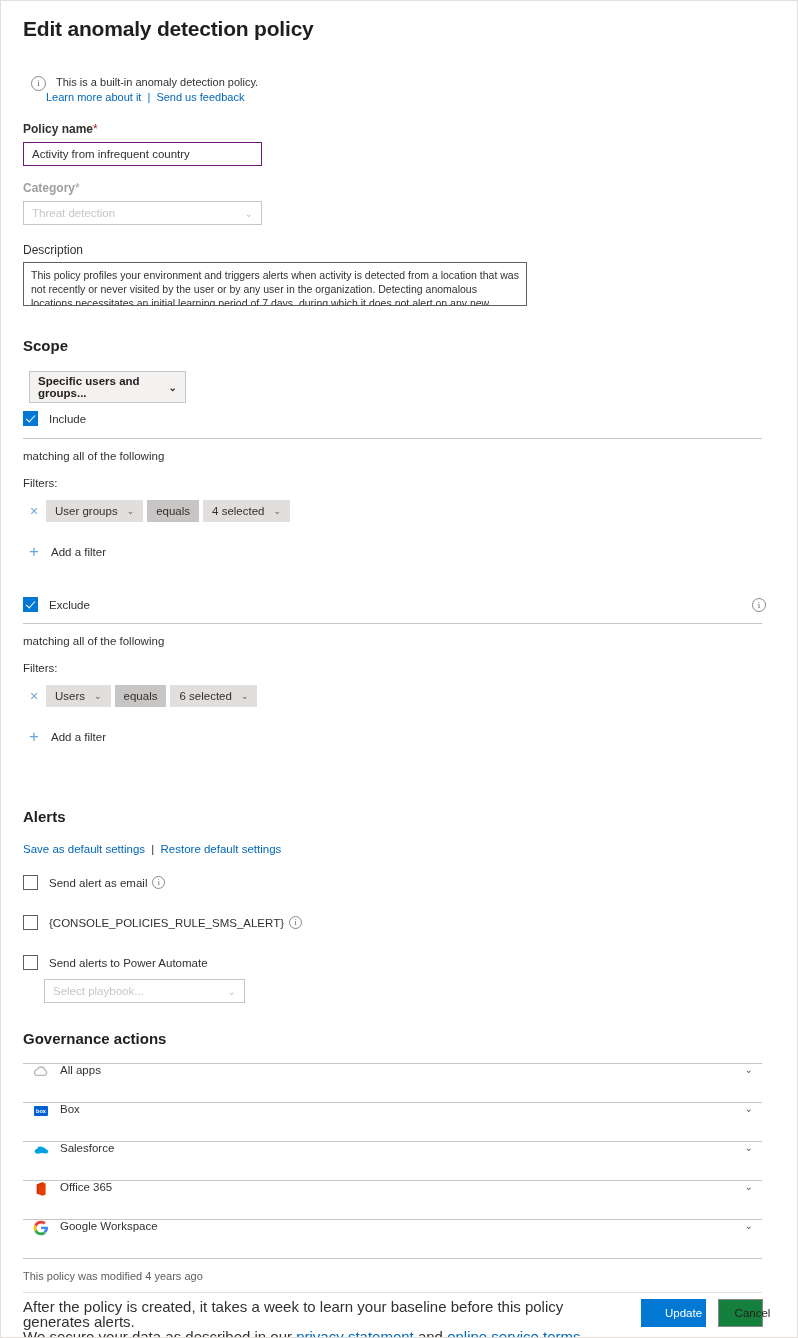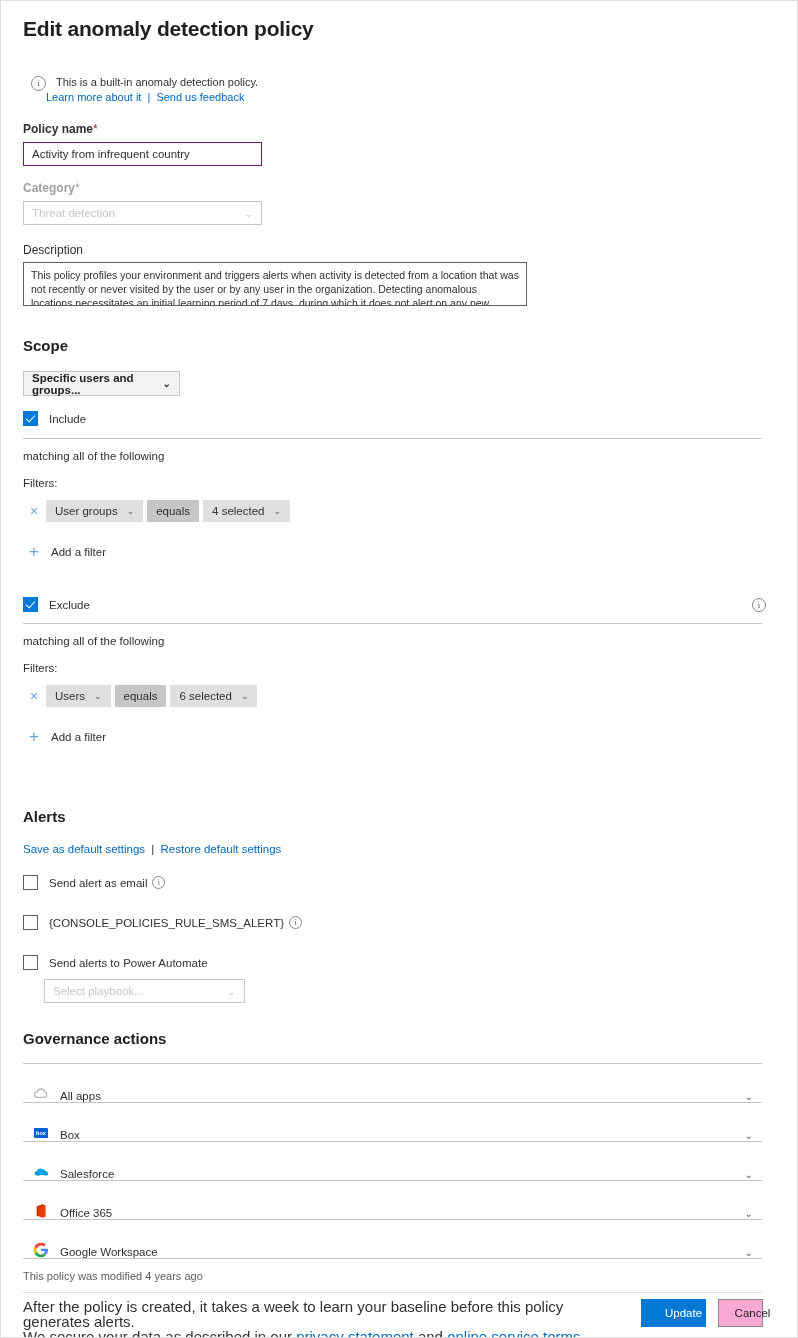--- a/index.html
+++ b/index.html
@@ -233,21 +233,21 @@
 
   
   .gov-row {
     position: absolute;
     left: 22px;
     width: 739px;
     height: 39px;
     box-sizing: border-box;
     border-top: 1px solid #c8c6c4;
     display: flex;
-    align-items: flex-end;
+    align-items: flex-start;
     cursor: pointer;
   }
   .gov-row .app-icon {
     width: 16px; height: 16px;
     margin-left: 10px;
     flex: none;
     display: flex; align-items: center; justify-content: center;
   }
   .gov-row .gov-label {
     margin-left: 11px;
@@ -278,21 +278,21 @@
     box-sizing: border-box;
     height: 28px;
     font-size: 11.5px;
     font-family: "Liberation Sans", sans-serif;
     display: flex;
     align-items: center;
     justify-content: center;
     cursor: pointer;
   }
   .btn.primary { background: #0078d4; color: #ffffff; border: 1px solid #0078d4; }
-  .btn.secondary { background: #f9a8d4; color: #201f1e; border: 1px solid #8a8886; padding-left: 24px; }
+  .btn.secondary { background: #15803d; color: #201f1e; border: 1px solid #8a8886; padding-left: 24px; }
 
   .i-circle {
     display: inline-block;
     width: 11px; height: 11px;
     border: 1px solid #8a8886;
     border-radius: 50%;
     color: #605e5c;
     font-size: 8px;
     line-height: 11px;
     text-align: center;
@@ -336,21 +336,21 @@
   <div class="select-box" style="left:22px; top:200px; width:239px; height:24px;">
     <span>Threat detection</span>
     <span class="chev">⌄</span>
   </div>
 
   <div class="field-label" style="left:22px; top:242px; font-weight:normal;">Description</div>
   <textarea class="desc-box" style="left: 22px; top: 261px; width: 504px; height: 44px;">This policy profiles your environment and triggers alerts when activity is detected from a location that was not recently or never visited by the user or by any user in the organization. Detecting anomalous locations necessitates an initial learning period of 7 days, during which it does not alert on any new locations.</textarea>
 
   <div class="section-title" style="left:22px; top:336px;">Scope</div>
 
-  <div class="scope-dd" style="left:22px; top:370px; width:157px; height:25px;">
+  <div class="scope-dd" style="left:28px; top:370px; width:157px; height:32px;">
     <span>Specific users and groups...</span>
     <span class="chev">⌄</span>
   </div>
 
   <div class="cb-row" style="left:22px; top:410px;">
     <div class="cb checked"></div>
     <div class="cb-label">Include</div>
   </div>
 
   <div class="divider" style="left:22px; top:437px; width:739px;"></div>

